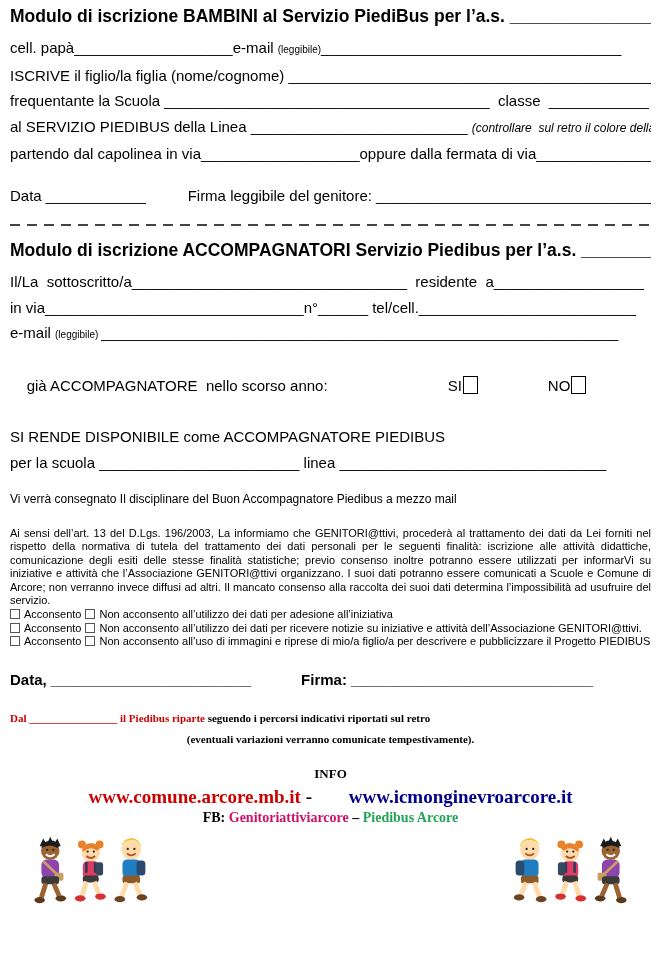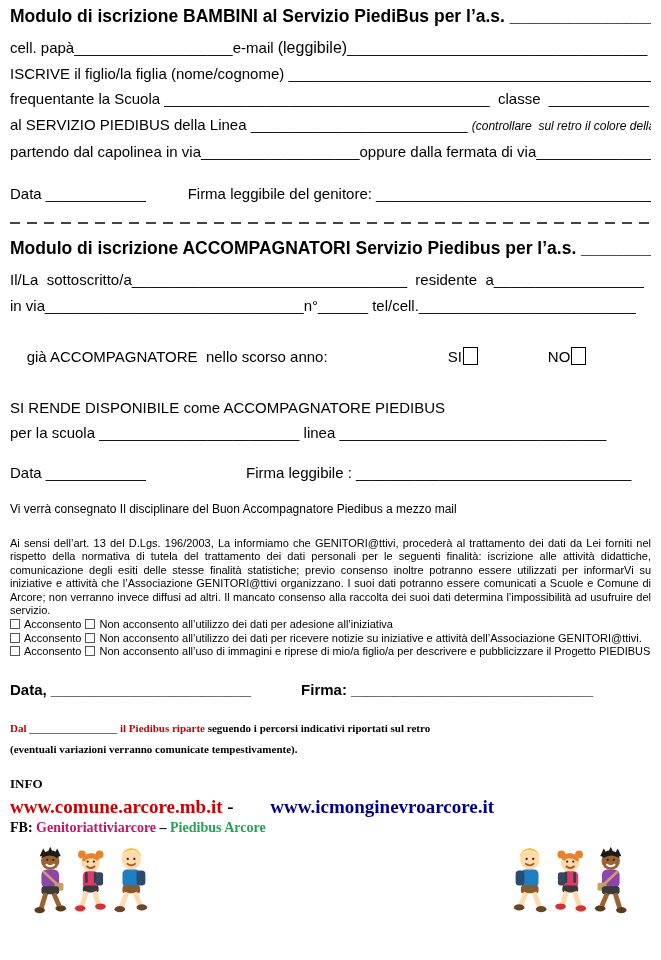--- a/index.html
+++ b/index.html
@@ -2,23 +2,23 @@
 <html style="--red: #cc0000; --navy: #00008b; --magenta: #cc1166; --green: #22a455;"><head>
 <meta charset="utf-8">
 <style>
   :root{
     --red:#cc0000; --navy:#00008b; --magenta:#cc1166; --green:#22a455; --ink:#000000;
   }
   html,body{margin:0;padding:0;background:#fff;}
   body{width:661px;height:960px;overflow:hidden;font-family:"Liberation Sans",sans-serif;color:var(--ink);}
   .page{padding:4px 10px 0 10px;}
   .title{font-weight:bold;font-size:17.5px;margin:2px 0 8px 0;white-space:pre;overflow:hidden;}
-  .center{text-align:left;}
+  .center{text-align:center;}
   .form-line{font-size:15px;line-height:25.5px;white-space:pre;overflow:hidden;}
-  .small{font-size:16px;text-align:right;}
+  .small{font-size:10px;text-align:right;}
   .small-italic{font-size:12px;font-style:italic;}
   .sep{height:2px;margin:16px 0 14px 0;background:repeating-linear-gradient(90deg,#444 0 10px,transparent 10px 17px);}
   .cb-lg{display:inline-block;width:13px;height:16px;border:1px solid #000;vertical-align:-3px;margin-left:1px;background:#fff;}
   .cb-sm{display:inline-block;width:8px;height:8px;border:1px solid #555;vertical-align:-1px;margin-right:4px;background:#fff;}
   .gap-si{display:inline-block;width:120px;}
   .gap-no{display:inline-block;width:70px;}
   .privacy{font-size:11px;line-height:13.6px;text-align:justify;margin-top:14px;}
   .consent-line{font-size:11px;line-height:13.5px;}
   .consent-line .yes{margin-right:4px;}
   .sig-line{margin-top:22px;font-weight:bold;font-size:15px;white-space:pre;overflow:hidden;}
@@ -48,26 +48,26 @@
   <div class="form-line">frequentante la Scuola _______________________________________  classe  ____________</div>
   <div class="form-line"><span>al SERVIZIO PIEDIBUS della Linea __________________________ </span><span class="small-italic">(controllare  sul retro il colore della linea)</span></div>
   <div class="form-line">partendo dal capolinea in via___________________oppure dalla fermata di via________________</div>
   <div class="form-line" style="margin-top:16px;">Data ____________          Firma leggibile del genitore: __________________________________</div>
 
   <div class="sep"></div>
 
   <div class="title">Modulo di iscrizione ACCOMPAGNATORI Servizio Piedibus per l’a.s. ___________</div>
   <div class="form-line">Il/La  sottoscritto/a_________________________________  residente  a__________________</div>
   <div class="form-line">in via_______________________________n°______ tel/cell.__________________________</div>
+  <div class="form-line"><span>e-mail </span><span class="small">(leggibile) </span><span>______________________________________________________________</span></div>
   <div class="form-line">
     <span>già ACCOMPAGNATORE  nello scorso anno:</span><span class="gap-si"></span><span>SI</span><span class="cb-lg"></span><span class="gap-no"></span><span>NO</span><span class="cb-lg"></span>
   </div>
   <div class="form-line">SI RENDE DISPONIBILE come ACCOMPAGNATORE PIEDIBUS</div>
   <div class="form-line">per la scuola ________________________ linea ________________________________</div>
-  <div class="form-line" style="margin-top:14px;">Data ____________                        Firma leggibile : _________________________________</div>
   <div class="form-line" style="margin-top:12px;font-size:12px;">Vi verrà consegnato Il disciplinare del Buon Accompagnatore Piedibus a mezzo mail</div>
 
   <div class="privacy">Ai sensi dell’art. 13 del D.Lgs. 196/2003, La informiamo che GENITORI@ttivi, procederà al trattamento dei dati da Lei forniti nel rispetto della normativa di tutela del trattamento dei dati personali per le seguenti finalità: iscrizione alle attività didattiche, comunicazione degli esiti delle stesse finalità statistiche; previo consenso inoltre potranno essere utilizzati per informarVi su iniziative e attività che l’Associazione GENITORI@ttivi organizzano. I suoi dati potranno essere comunicati a Scuole e Comune di Arcore; non verranno invece diffusi ad altri. Il mancato consenso alla raccolta dei suoi dati determina l’impossibilità ad usufruire del servizio.</div>
 
   <div class="consent-line"><span class="cb-sm"></span><span class="yes">Acconsento</span><span class="cb-sm"></span><span>Non acconsento all’utilizzo dei dati per adesione all’iniziativa</span></div>
   <div class="consent-line"><span class="cb-sm"></span><span class="yes">Acconsento</span><span class="cb-sm"></span><span>Non acconsento all’utilizzo dei dati per ricevere notizie su iniziative e attività dell’Associazione GENITORI@ttivi.</span></div>
   <div class="consent-line"><span class="cb-sm"></span><span class="yes">Acconsento</span><span class="cb-sm"></span><span>Non acconsento all’uso di immagini e riprese di mio/a figlio/a per descrivere e pubblicizzare il Progetto PIEDIBUS</span></div>
 
   <div class="sig-line">Data, ________________________            Firma: _____________________________</div>
 

